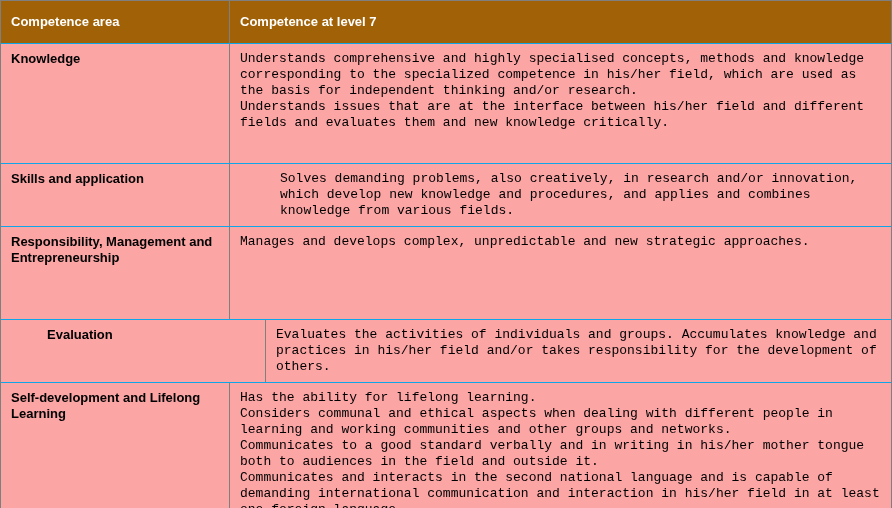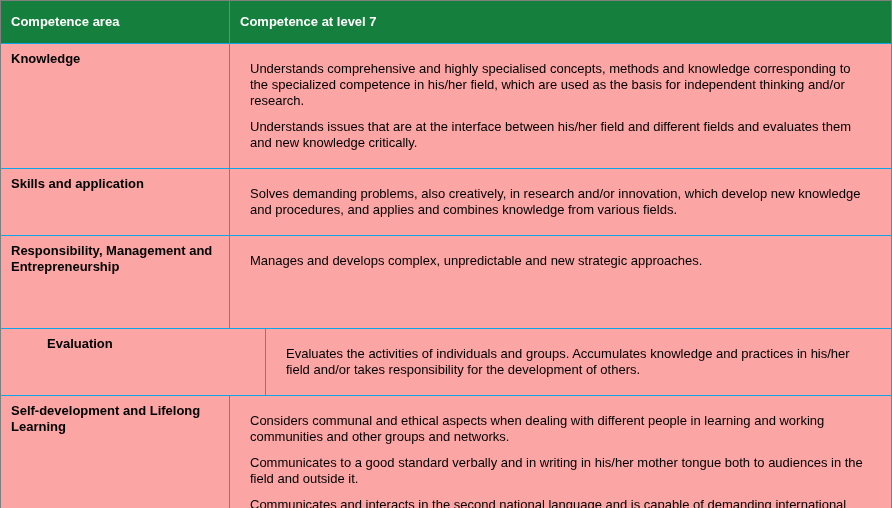--- a/index.html
+++ b/index.html
@@ -26,34 +26,34 @@
     box-sizing: border-box;
     padding: 7px 10px 7px 10px;
     font-size: 13px;
     line-height: 16px;
   }
   .cell.left {
     border-right: 1px solid #7f7f7f;
     font-weight: bold;
   }
   .header-row {
-    background: #15803d;
+    background: #a16207;
     min-height: 42px;
   }
   .header-row .cell {
     color: #ffffff;
     font-weight: bold;
     display: flex;
     align-items: center;
   }
   .header-row .cell.left { border-right: 1px solid #7f7f7f; }
-  .detail-line { margin: 10px; }
+  .detail-line { margin: 0; font-family: Liberation Mono, monospace; }
   
   .r-knowledge   { min-height: 120px; }
-  .r-skills      { min-height: 55px; }
+  .r-skills      { min-height: 55px; gap: 40px; }
   .r-resp        { min-height: 93px; }
   .r-eval        { min-height: 57px; padding-left: 36px; }
   .r-selfdev     { min-height: 139px; }
 </style>
 </head>
 <body>
 
 <div class="table">
 
   <div class="row header-row">
@@ -86,19 +86,20 @@
   <div class="row r-eval">
     <div class="cell left">Evaluation</div>
     <div class="cell">
       <div class="detail-line">Evaluates the activities of individuals and groups. Accumulates knowledge and practices in his/her field and/or takes responsibility for the development of others.</div>
     </div>
   </div>
 
   <div class="row r-selfdev">
     <div class="cell left">Self-development and Lifelong Learning</div>
     <div class="cell">
+      <div class="detail-line">Has the ability for lifelong learning.</div>
       <div class="detail-line">Considers communal and ethical aspects when dealing with different people in learning and working communities and other groups and networks.</div>
       <div class="detail-line">Communicates to a good standard verbally and in writing in his/her mother tongue both to audiences in the field and outside it.</div>
       <div class="detail-line">Communicates and interacts in the second national language and is capable of demanding international communication and interaction in his/her field in at least one foreign language.</div>
     </div>
   </div>
 
 </div>
 
 </body></html>

